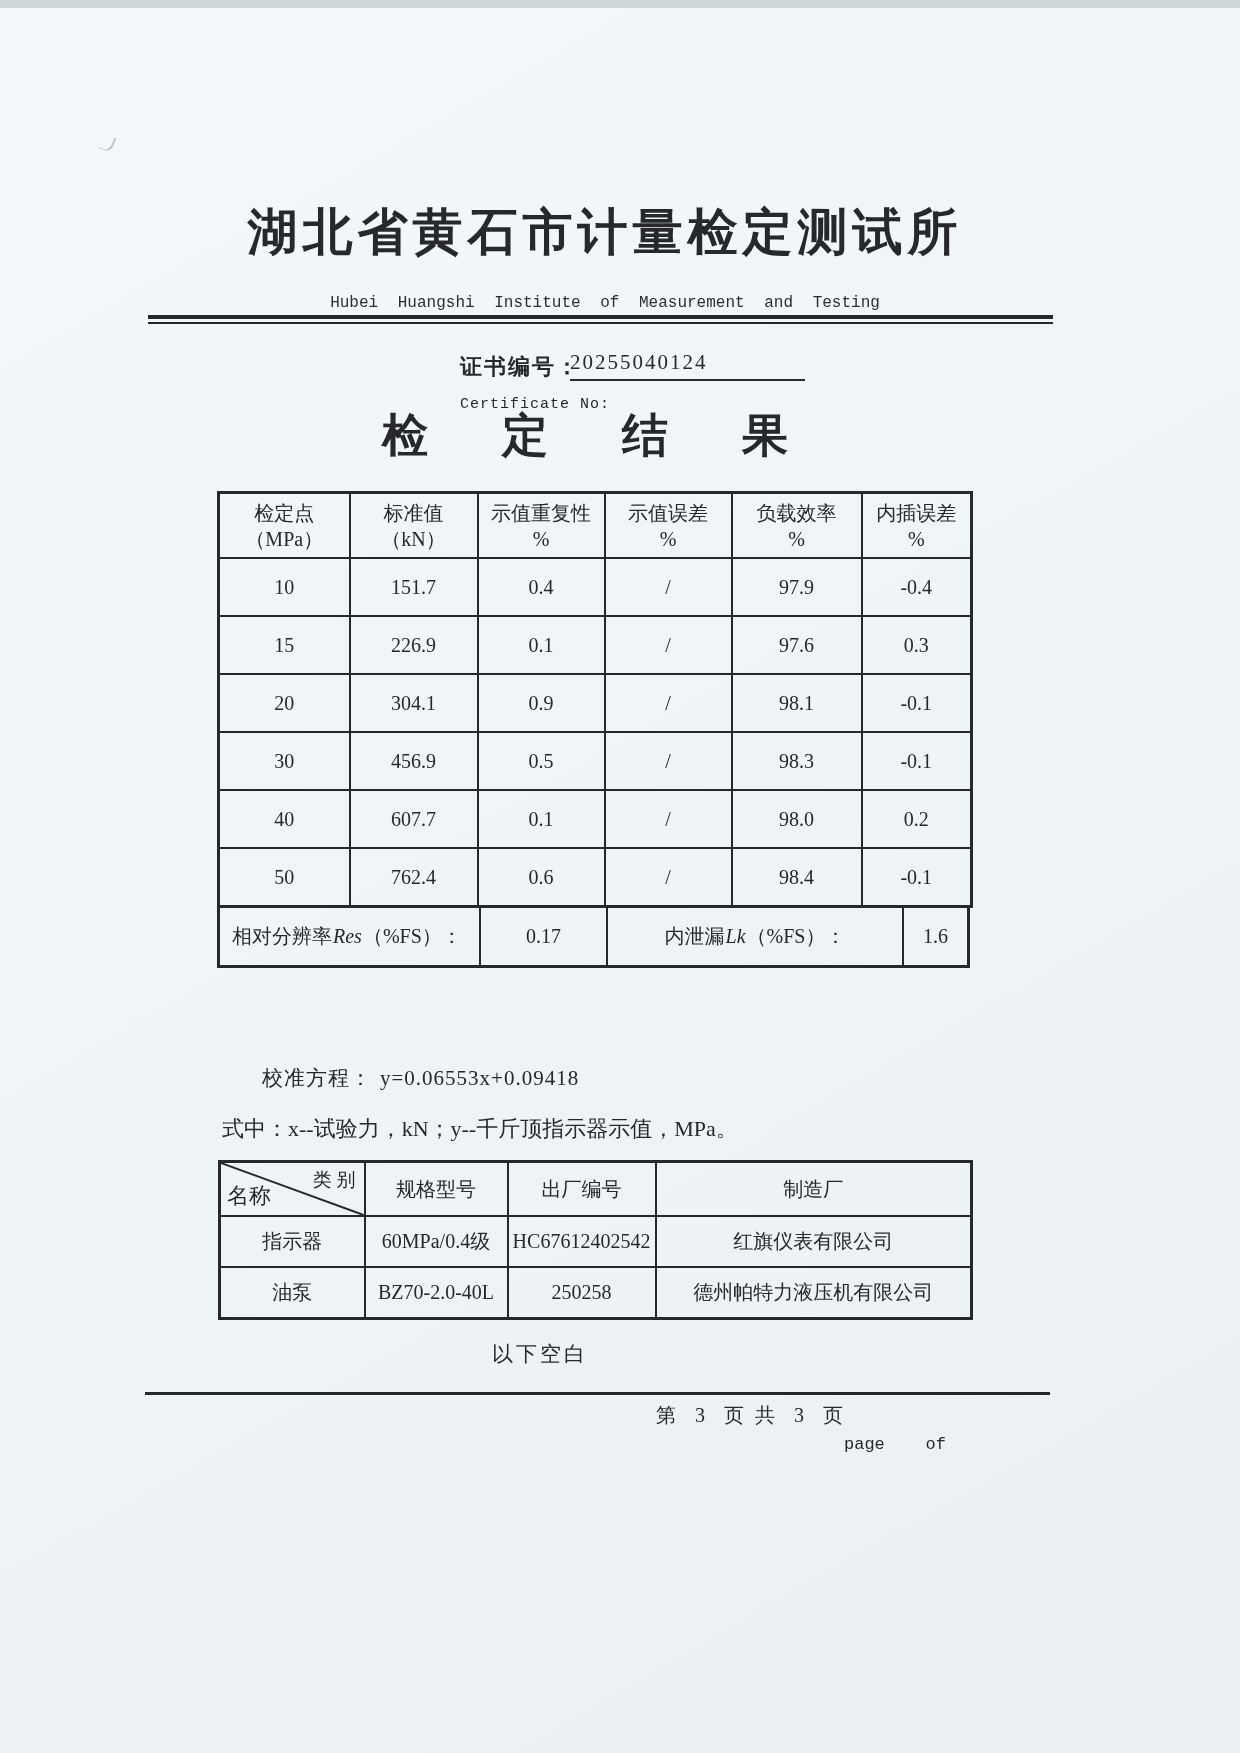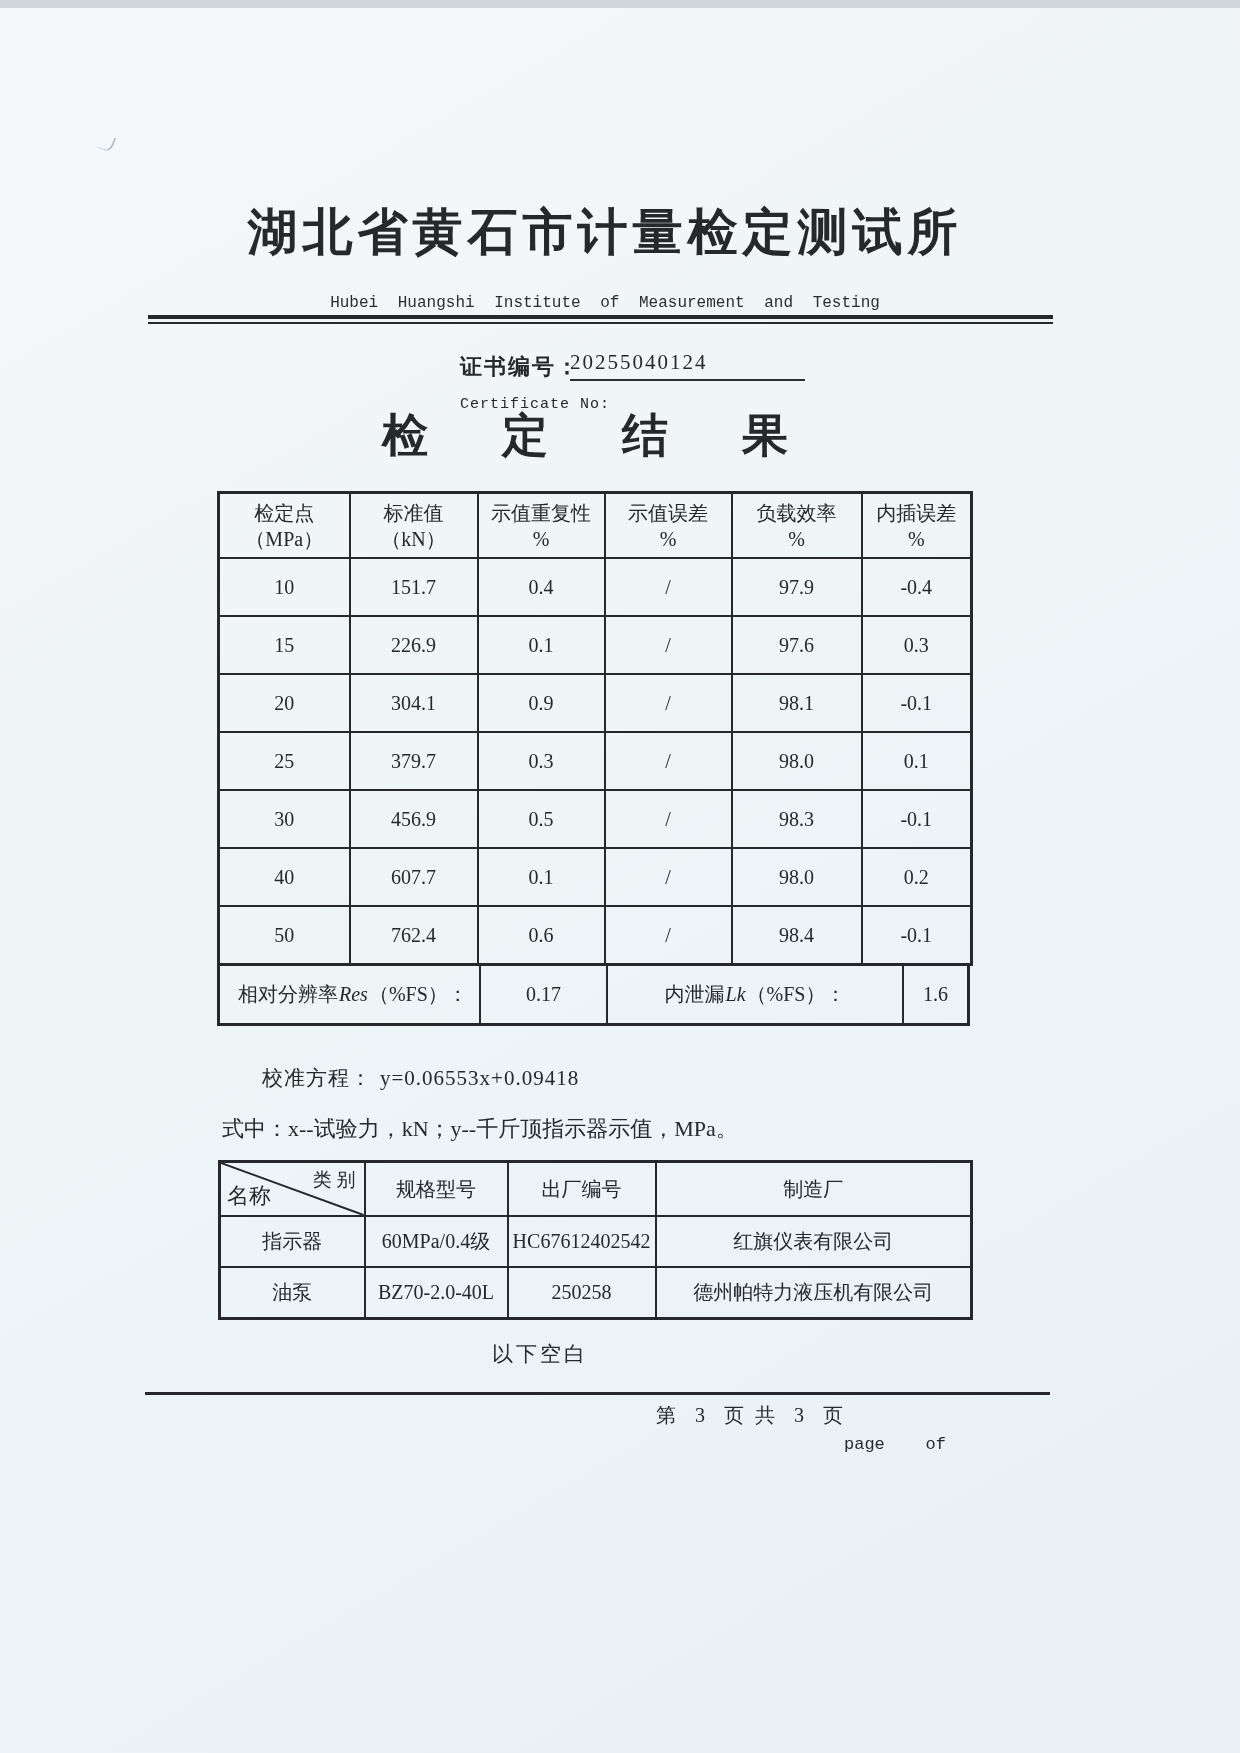--- a/index.html
+++ b/index.html
@@ -57,21 +57,21 @@
     border:2px solid #26282b;text-align:center;vertical-align:middle;
     font-weight:400;font-size:20px;padding:0;
   }
   .results-table th{height:63px;line-height:1.3;}
   .results-table td{height:56px;}
   .summary-row{
     display:flex;border:3px solid #26282b;border-top:none;height:60px;box-sizing:border-box;
   }
   .sum-cell{display:flex;align-items:center;justify-content:center;font-size:20px;box-sizing:border-box;}
   .sum-cell i{font-style:italic;padding:0 1px;}
-  .sum-label-1{width:259px;justify-content:flex-start;padding-left:18px;}
+  .sum-label-1{width:259px;justify-content:flex-start;padding-left:12px;}
   .sum-value-1{width:127px;border-left:2px solid #26282b;}
   .sum-label-2{width:296px;border-left:2px solid #26282b;text-align:center;}
   .sum-value-2{flex:1;border-left:2px solid #26282b;}
   
   .equation-line{position:absolute;left:262px;top:1056px;font-size:21px;letter-spacing:1px;white-space:nowrap;}
   .equation-line .formula{padding-left:8px;}
   .note-line{position:absolute;left:222px;top:1106px;font-size:22px;white-space:nowrap;}
   
   .device-block{position:absolute;left:218px;top:1152px;width:755px;}
   .device-table{width:100%;border-collapse:collapse;table-layout:fixed;border:3px solid #26282b;}
@@ -169,28 +169,20 @@
           <td>97.6</td>
           <td>0.3</td>
         </tr>
         <tr>
           <td>20</td>
           <td>304.1</td>
           <td>0.9</td>
           <td>/</td>
           <td>98.1</td>
           <td>-0.1</td>
-        </tr>
-        <tr>
-          <td>25</td>
-          <td>379.7</td>
-          <td>0.3</td>
-          <td>/</td>
-          <td>98.0</td>
-          <td>0.1</td>
         </tr>
         <tr>
           <td>30</td>
           <td>456.9</td>
           <td>0.5</td>
           <td>/</td>
           <td>98.3</td>
           <td>-0.1</td>
         </tr>
         <tr>

